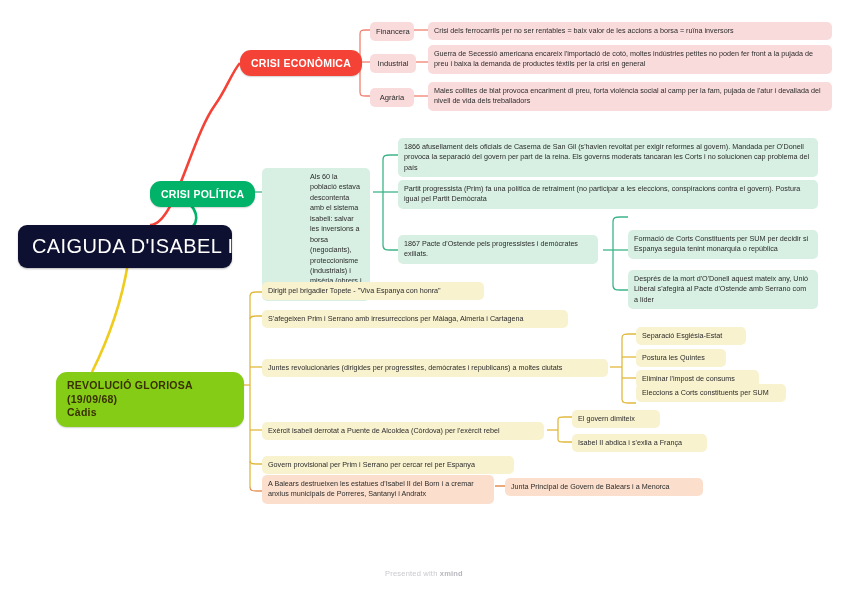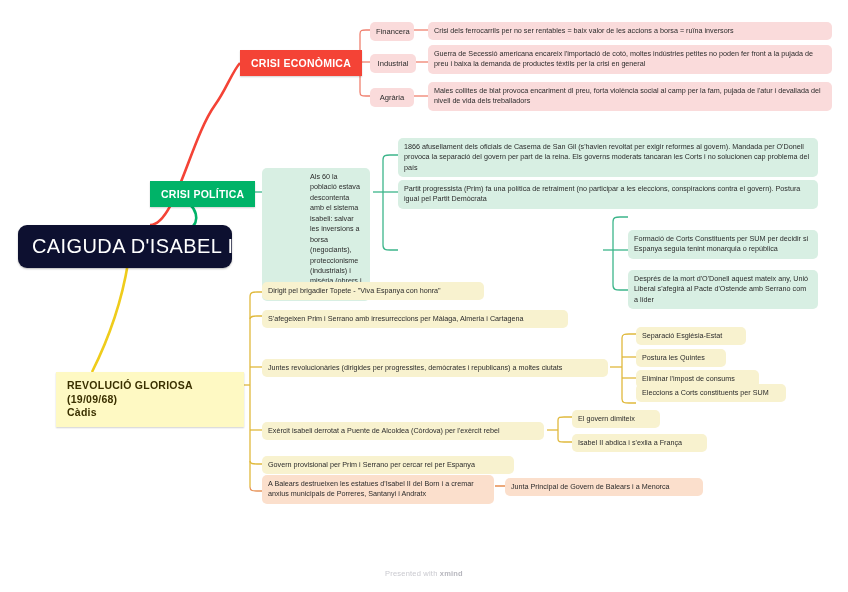--- a/index.html
+++ b/index.html
@@ -16,27 +16,27 @@
   
   .central{
     background:#0d1030;color:#ffffff;border-radius:9px;
     font-size:20px;letter-spacing:.4px;
     padding:10px 14px;white-space:nowrap;
     box-shadow:0 1px 2px rgba(0,0,0,.28);
   }
 
   
   .topic{
-    border-radius:0;font-size:10.5px;font-weight:bold;
+    border-radius:11px;font-size:10.5px;font-weight:bold;
     padding:7px 11px;letter-spacing:.25px;
     box-shadow:0 1px 1.5px rgba(0,0,0,.18);
   }
   .topic.red{background:#f44336;color:#ffffff;}
   .topic.green{background:#00b368;color:#ffffff;}
-  .topic.yellow{background:#fef9c3;color:#3a3000;line-height:1.3;}
+  .topic.yellow{background:#84cc16;color:#3a3000;line-height:1.3;}
 
   
   .leaf{
     border-radius:5px;font-size:7.2px;line-height:1.45;
     padding:4px 6px;color:#2b2b2b;
   }
   .leaf.red{background:#fadbdb;}
   .leaf.redlbl{background:#fadbdb;font-size:7.6px;text-align:center;}
   .leaf.green{background:#d8efe3;}
   .leaf.yellow{background:#f8f2cf;}
@@ -120,20 +120,21 @@
   <div class="node leaf red" style="left:428px;top:22px;width:404px;">Crisi dels ferrocarrils per no ser rentables = baix valor de les accions a borsa = ruïna inversors</div>
   <div class="node leaf red" style="left:428px;top:45px;width:404px;">Guerra de Secessió americana encareix l'importació de cotó, moltes indústries petites no poden fer front a la pujada de preu i baixa la demanda de productes tèxtils per la crisi en general</div>
   <div class="node leaf red" style="left:428px;top:82px;width:404px;">Males collites de blat provoca encariment dl preu, forta violència social al camp per la fam, pujada de l'atur i devallada del nivell de vida dels treballadors</div>
 
   <div class="node topic green" style="left:150px;top:181px;">CRISI POLÍTICA</div>
 
   <div class="node leaf green" style="left:262px;top:168px;width:108px;padding-left:48px;">Als 60 la població estava descontenta amb el sistema isabeli: salvar les inversions a borsa (negociants), proteccionisme (industrials) i misèria (obrers i artesans)</div>
 
   <div class="node leaf green" style="left:398px;top:138px;width:420px;">1866 afusellament dels oficials de Casema de San Gil (s'havien revoltat per exigir reformes al govern). Mandada per O'Donell provoca la separació del govern per part de la reina. Els governs moderats tancaran les Corts i no solucionen cap problema del país</div>
   <div class="node leaf green" style="left:398px;top:180px;width:420px;">Partit progressista (Prim) fa una política de retraiment (no participar a les eleccions, conspiracions contra el govern). Postura igual pel Partit Demòcrata</div>
+  <div class="node leaf green" style="left:398px;top:235px;width:200px;">1867 Pacte d'Ostende pels progressistes i demòcrates exiliats.</div>
 
   <div class="node leaf green" style="left:628px;top:230px;width:190px;">Formació de Corts Constituents per SUM per decidir si Espanya seguia tenint monarquia o república</div>
   <div class="node leaf green" style="left:628px;top:270px;width:190px;">Després de la mort d'O'Donell aquest mateix any, Unió Liberal s'afegirà al Pacte d'Ostende amb Serrano com a líder</div>
 
   <div class="node topic yellow" style="left:56px;top:372px;width:188px;">
     <div>REVOLUCIÓ GLORIOSA (19/09/68)</div>
     <div>Càdis</div>
   </div>
 
   <div class="node leaf yellow" style="left:262px;top:282px;width:222px;">Dirigit pel brigadier Topete - "Viva Espanya con honra"</div>

